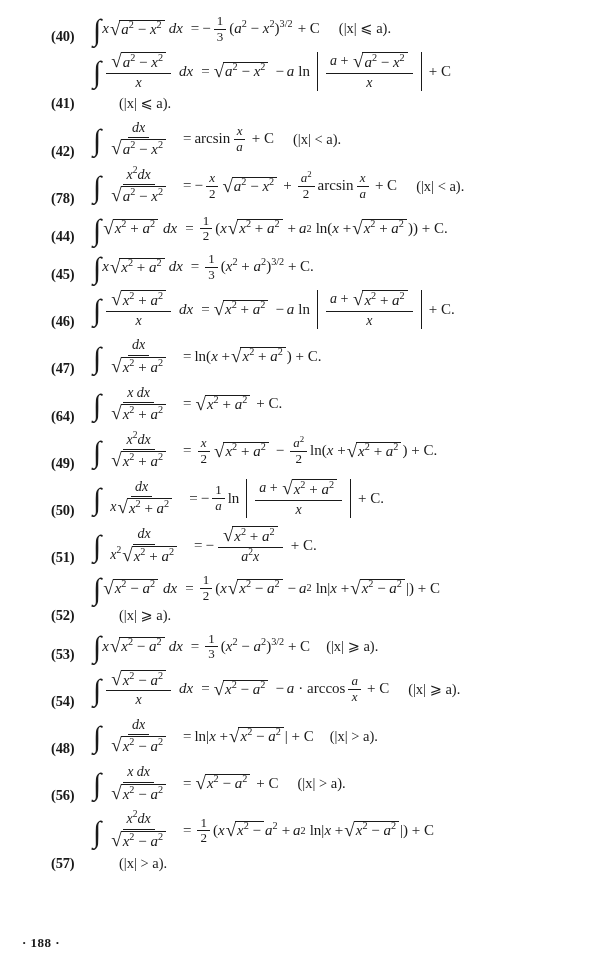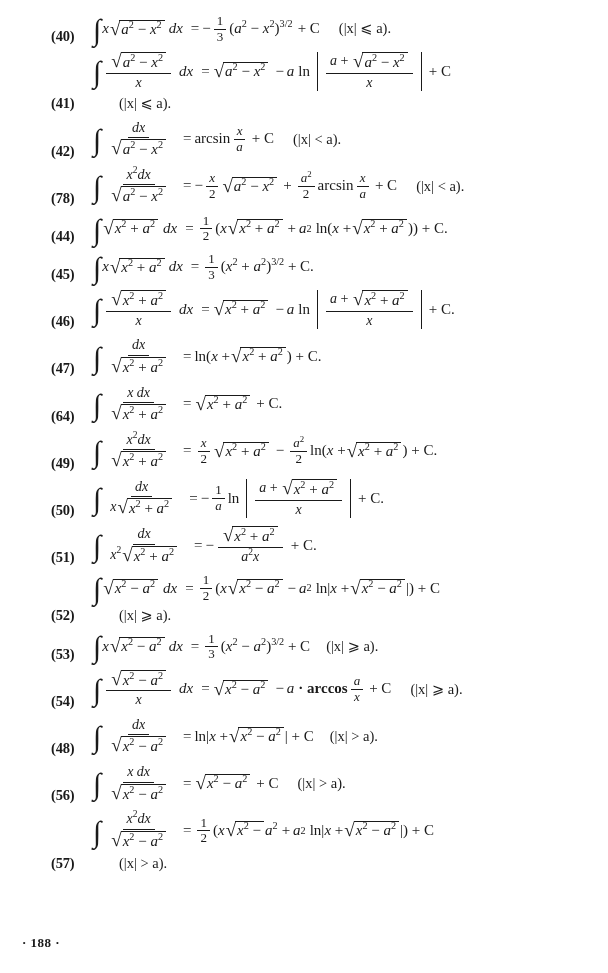--- a/index.html
+++ b/index.html
@@ -580,21 +580,21 @@
               <span class="bot"><span class="it">x</span></span>
             </span>
           <span class="it" style="margin-left:4px;">dx</span>
           <span class="op" style="margin-left:8px;">=</span>
           <span class="sqrt">
               <span class="sign">√</span>
               <span class="bar"><span class="it">x</span><sup>2</sup> − <span class="it">a</span><sup>2</sup></span>
             </span>
           <span class="op" style="margin-left:6px;">−</span>
           <span class="it">a</span>
-          <span style="margin-left:4px;font-weight:bold;">· arccos</span>
+          <span style="margin-left:4px;">· arccos</span>
           <span class="num-frac">
               <span class="top"><span class="it">a</span></span>
               <span class="bot"><span class="it">x</span></span>
             </span>
           <span class="op">+ C</span>
           <span class="cond">(|x| ⩾ a).</span>
         </div>
       </div>
     </div>
 

